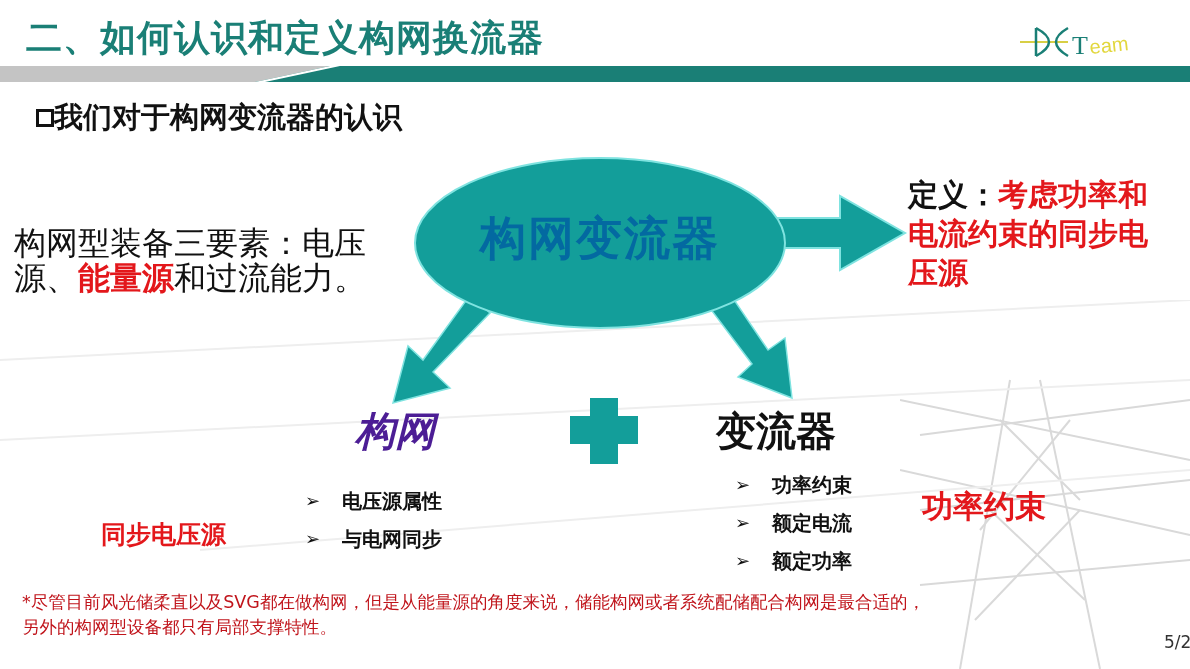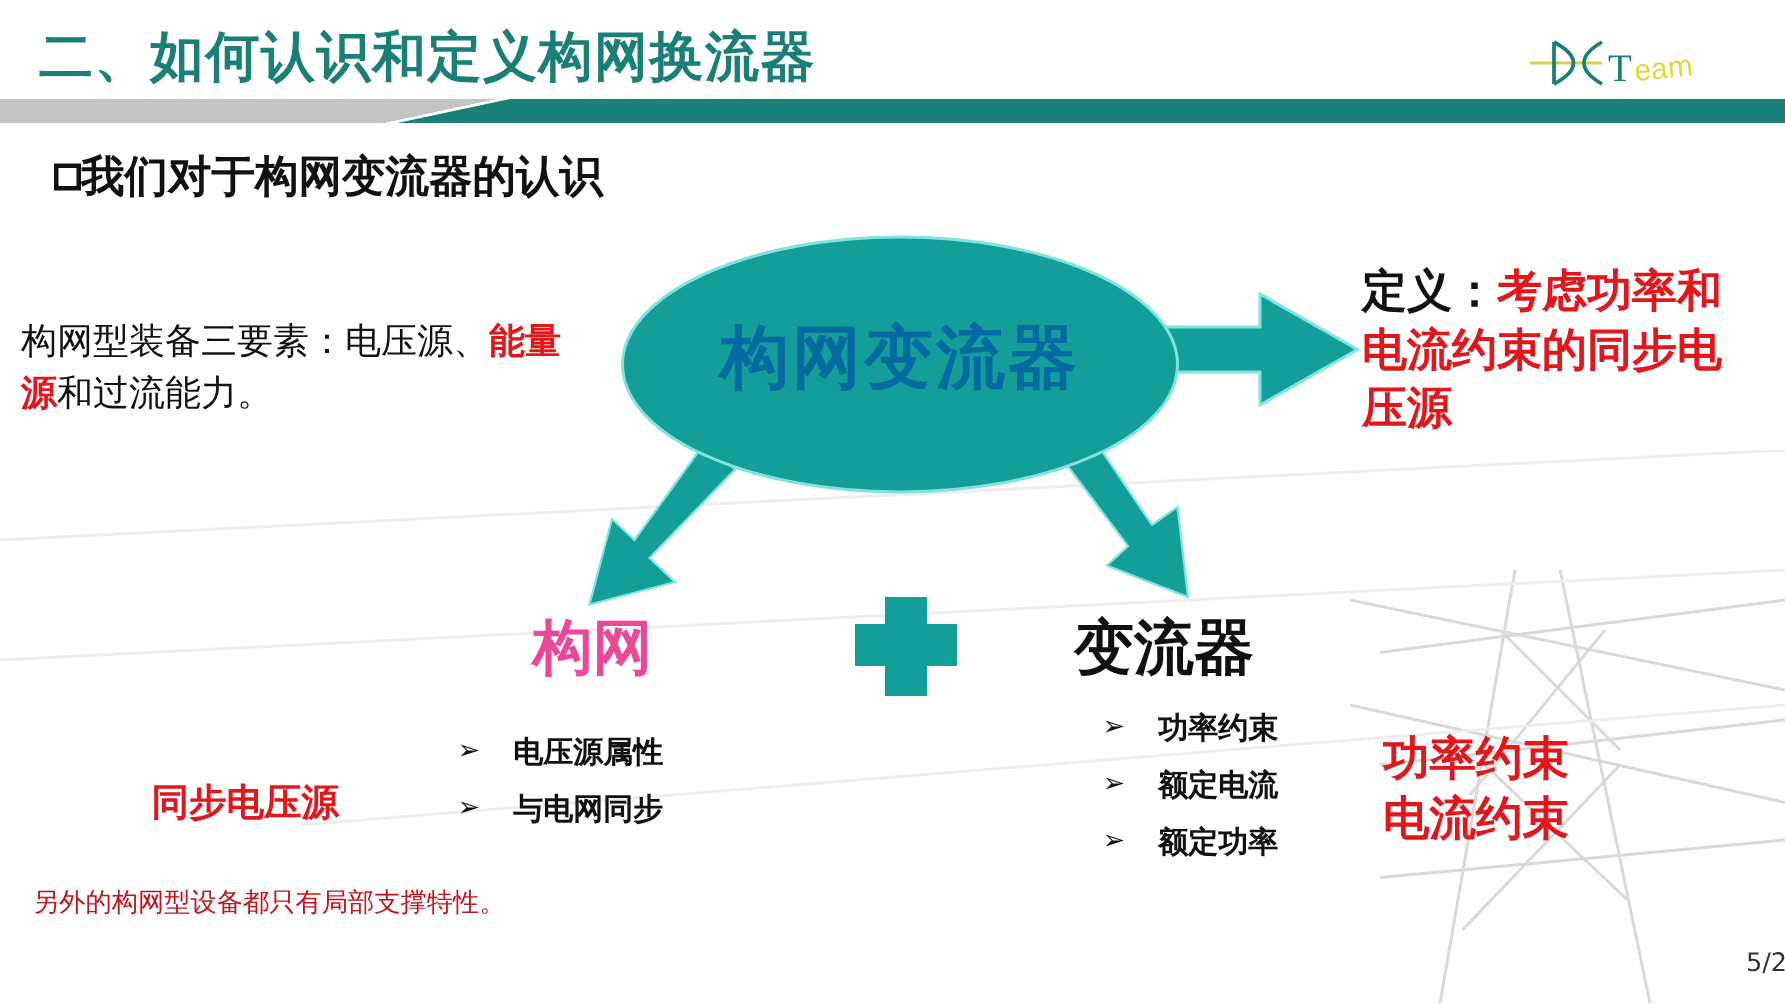--- a/index.html
+++ b/index.html
@@ -13,33 +13,33 @@
     left:26px; top:14px; font-size:36px; font-weight:bold; color:#1a7f76;
     letter-spacing:1px; white-space:nowrap;
   }
   .logo { left:1020px; top:22px; width:140px; height:40px; }
   .subtitle {
     left:36px; top:98px; font-size:29px; font-weight:bold; color:#111; white-space:nowrap;
     display:flex; align-items:center; 
   }
   .sq { width:18px; height:18px; border:3px solid #111; box-sizing:border-box; display:inline-block; }
   .elements-text {
-    left:14px; top:210px; width:360px; font-size:24px; line-height:35px; color:#111;
+    left:14px; top:226px; width:360px; font-size:32px; line-height:35px; color:#111;
   }
   .red { color:#e3171b; font-weight:bold; }
   .ellipse-label {
     left:440px; top:208px; width:320px; text-align:center;
     font-size:46px; font-weight:bold; color:#0369a1; letter-spacing:2px;
   }
   .definition {
     left:908px; top:175px; width:260px; font-size:30px; line-height:39px; font-weight:bold;
   }
   .def-label { color:#111; }
   .def-body { color:#e3171b;margin-top:28px; }
-  .gw-title { left:355px; top:404px; font-size:40px; font-weight:bold; color:#ec4899; }
+  .gw-title { left:355px; top:404px; font-size:40px; font-weight:bold; color:#4c1d95;font-style:italic; }
   .cv-title { left:716px; top:404px; font-size:40px; font-weight:bold; color:#111; }
   .bullets { font-size:20px; font-weight:bold; color:#111; line-height:38px; }
   .bullets .item { display:flex; align-items:center; gap:22px; white-space:nowrap; }
   .bullets .arrow { font-size:18px; font-weight:normal; }
   .gw-bullets { left:305px; top:482px; }
   .cv-bullets { left:735px; top:466px; }
   .sync-label { left:101px; top:518px; font-size:25px; font-weight:bold; color:#e3171b; }
   .constraints {
     left:922px; top:486px; font-size:31px; font-weight:bold; color:#e3171b; line-height:40px;
   }
@@ -154,20 +154,20 @@
     <span class="arrow">➢</span>
     <span>额定电流</span>
   </div>
   <div class="item">
     <span class="arrow">➢</span>
     <span>额定功率</span>
   </div>
 </div>
 <div class="abs constraints">
   <div>功率约束</div>
-  <div>电流约束</div>
 </div>
 
 <div class="abs footnote">
+  <div>*尽管目前风光储柔直以及SVG都在做构网，但是从能量源的角度来说，储能构网或者系统配储配合构网是最合适的，</div>
   <div>另外的构网型设备都只有局部支撑特性。</div>
 </div>
 
 <div class="abs page-num">5/29</div>
 
 </body></html>

